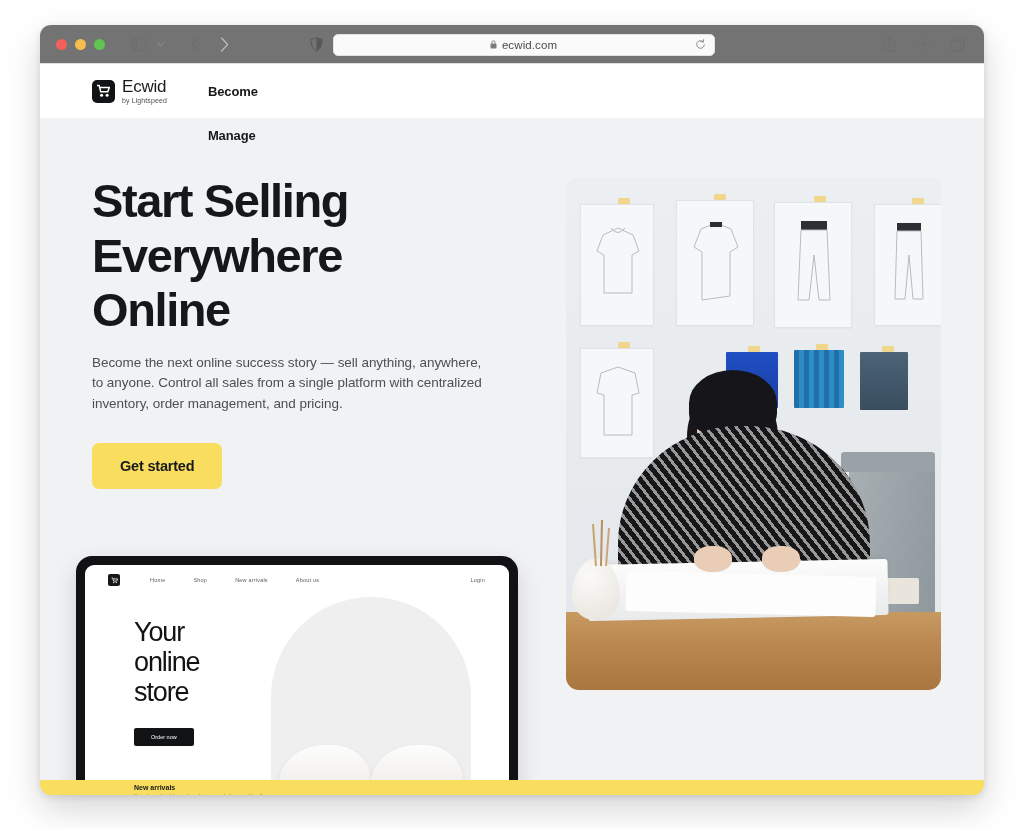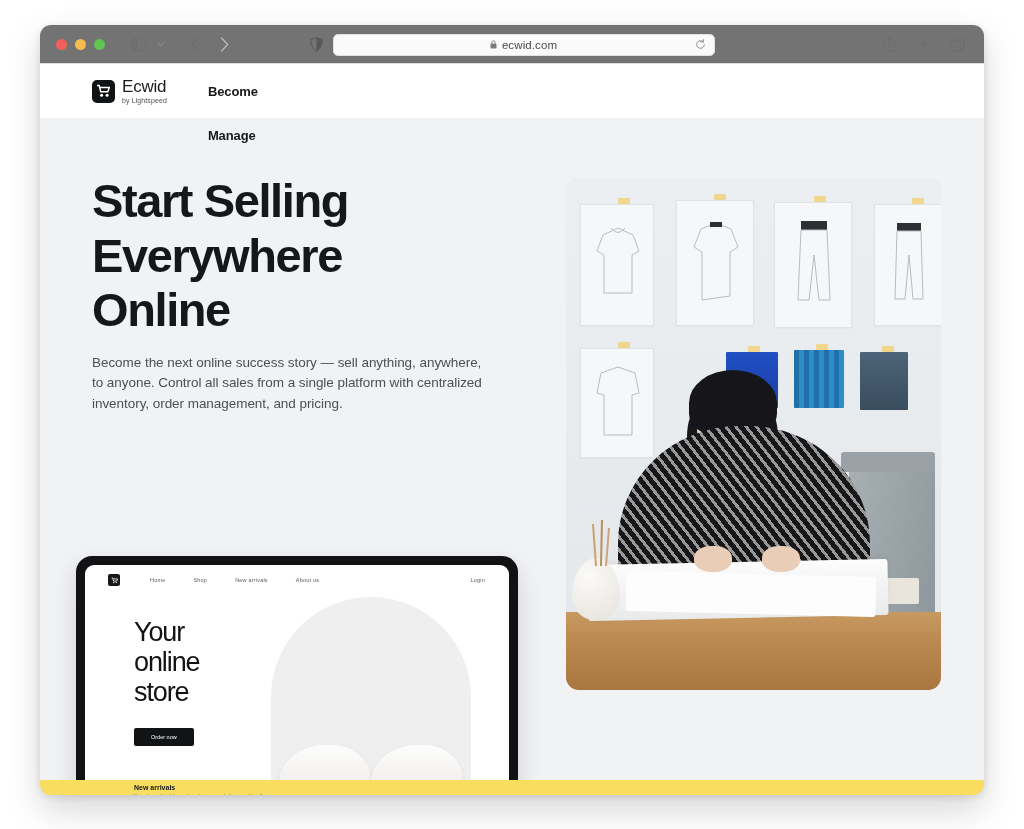--- a/index.html
+++ b/index.html
@@ -431,20 +431,21 @@
 
     <div class="hero">
 
       <div class="hero-copy">
         <h1 class="hero-title">
           <div>Start Selling</div>
           <div>Everywhere</div>
           <div>Online</div>
         </h1>
         <p class="hero-sub">Become the next online success story — sell anything, anywhere, to anyone. Control all sales from a single platform with centralized inventory, order management, and pricing.</p>
+        <button class="btn-yellow">Get started</button>
       </div>
 
       <div class="hero-photo">
         <div class="photo-wall"></div>
 
         <div class="tape" style="left:52px; top:20px;"></div>
         <div class="sketch" style="left:14px; top:26px; width:74px; height:122px;">
           <svg width="74" height="122" viewBox="0 0 74 122">
               <path class="garment" d="M22 30 l15 -7 l15 7 l6 16 l-7 4 v38 h-28 v-38 l-7 -4 z" stroke="#b7bcc3" fill="none"></path>
               <path class="garment" d="M30 23 q7 9 14 0" stroke="#b7bcc3" fill="none"></path>

